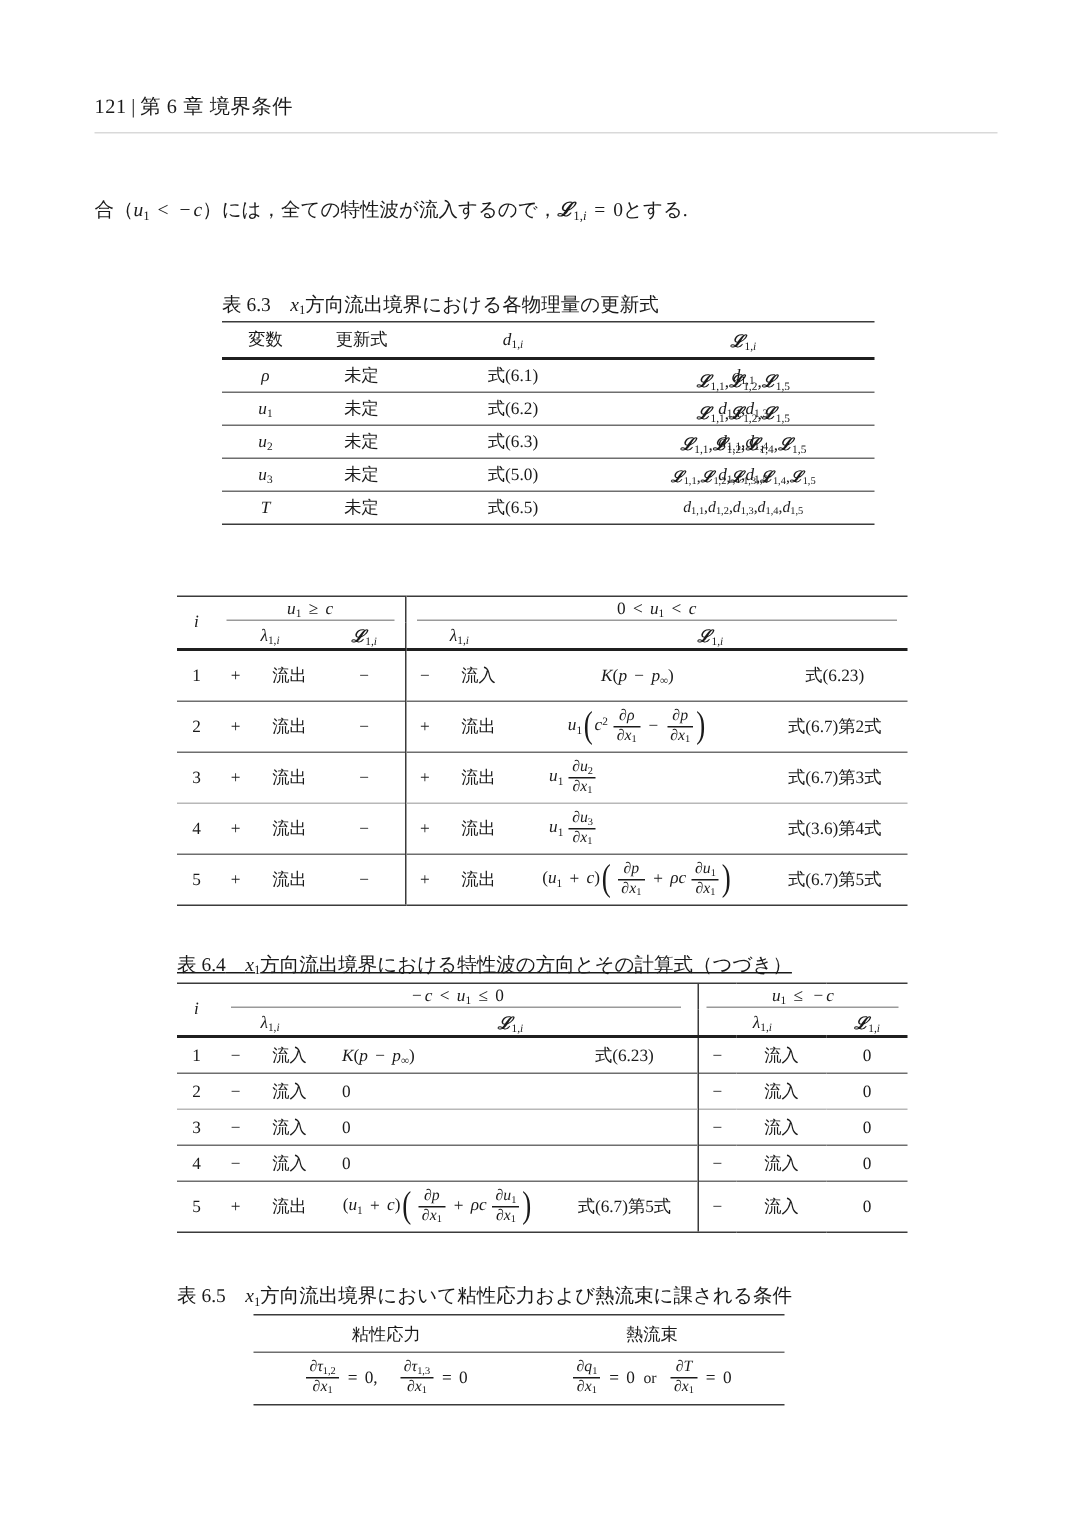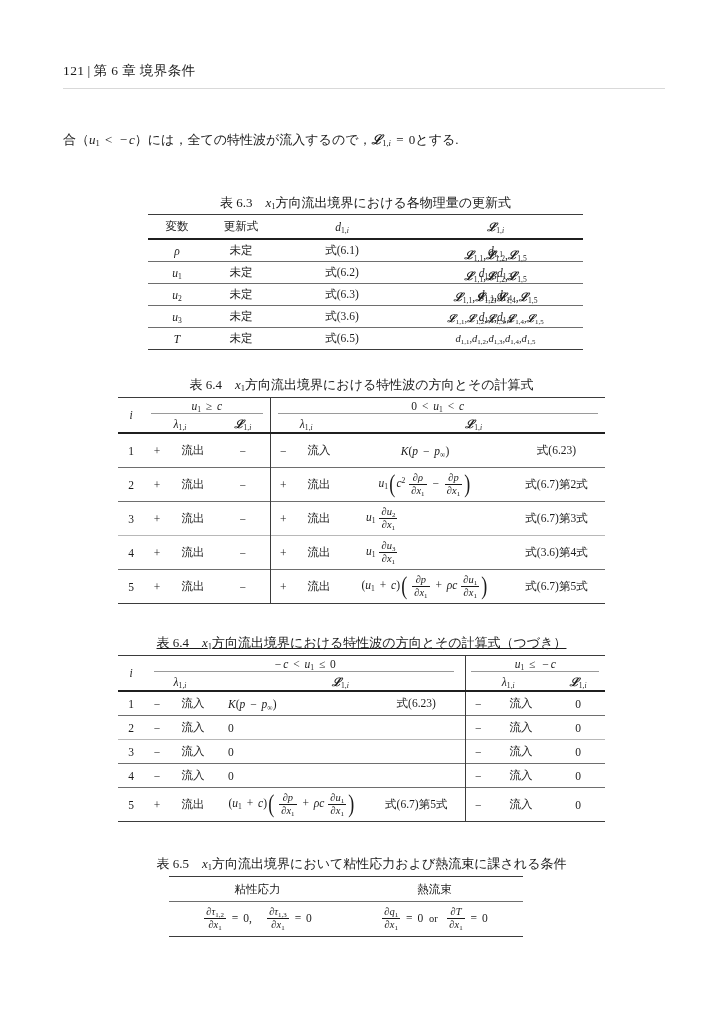--- a/index.html
+++ b/index.html
@@ -88,21 +88,21 @@
     transform: scaleX(.72);
     position: relative;
     top: -0.5px;
   }
 
   
   .tcap {
     position: absolute;
     font-size: 13px;
     white-space: nowrap;
-    text-align: center;
+    text-align: left;
   }
   table.t {
     position: absolute;
     border-collapse: collapse;
     font-size: 11.5px;
     background: transparent;
   }
   table.t td, table.t th {
     padding: 0;
     font-weight: normal;
@@ -192,44 +192,40 @@
       </tr>
       <tr class="rule-mid">
         <td style="height:21px"><span class="mi">u</span><sub class="mu">2</sub></td>
         <td>未定</td>
         <td>式(6.3)</td>
         <td><span class="mi">d</span><sub class="mu">1,1</sub>,<span class="mi">d</span><sub class="mu">1,4</sub></td>
       </tr>
       <tr class="rule-mid">
         <td style="height:21px"><span class="mi">u</span><sub class="mu">3</sub></td>
         <td>未定</td>
-        <td>式(3.6)</td>
+        <td>式(5.0)</td>
         <td><span class="mi">d</span><sub class="mu">1,1</sub>,<span class="mi">d</span><sub class="mu">1,5</sub></td>
       </tr>
       <tr class="rule-mid rule-bot">
         <td style="height:21px"><span class="mi">T</span></td>
         <td>未定</td>
         <td>式(6.5)</td>
         <td style="font-size:10.5px"><span class="mi">d</span><sub class="mu">1,1</sub>,<span class="mi">d</span><sub class="mu">1,2</sub>,<span class="mi">d</span><sub class="mu">1,3</sub>,<span class="mi">d</span><sub class="mu">1,4</sub>,<span class="mi">d</span><sub class="mu">1,5</sub></td>
       </tr>
     </tbody>
   </table>
 
   <div style="position:absolute; left:408px; top:222px; width:175px; font-size:11.5px; text-align:center;">
     <div style="height:23px"></div>
     <div style="height:21px; line-height:21px"><span class="scr">ℒ</span><sub class="mu">1,1</sub>,<span class="scr">ℒ</span><sub class="mu">1,2</sub>,<span class="scr">ℒ</span><sub class="mu">1,5</sub></div>
     <div style="height:21px; line-height:21px"><span class="scr">ℒ</span><sub class="mu">1,1</sub>,<span class="scr">ℒ</span><sub class="mu">1,2</sub>,<span class="scr">ℒ</span><sub class="mu">1,5</sub></div>
     <div style="height:21px; line-height:21px"><span class="scr">ℒ</span><sub class="mu">1,1</sub>,<span class="scr">ℒ</span><sub class="mu">1,2</sub>,<span class="scr">ℒ</span><sub class="mu">1,4</sub>,<span class="scr">ℒ</span><sub class="mu">1,5</sub></div>
     <div style="height:21px; line-height:21px; font-size:10.5px"><span class="scr">ℒ</span><sub class="mu">1,1</sub>,<span class="scr">ℒ</span><sub class="mu">1,2</sub>,<span class="scr">ℒ</span><sub class="mu">1,3</sub>,<span class="scr">ℒ</span><sub class="mu">1,4</sub>,<span class="scr">ℒ</span><sub class="mu">1,5</sub></div>
   </div>
 
-  <div class="tcap" style="left:118px; top:376px; width:487px;">
-    <span>表 6.4</span>
-    &nbsp;&nbsp;&nbsp;<span class="mi">x</span><sub class="mu">1</sub>方向流出境界における特性波の方向とその計算式
-  </div>
 
   <table class="t" id="t64">
     <colgroup>
       <col style="width:26px">
         <col style="width:26px">
         <col style="width:46px">
         <col style="width:54px">
       <col style="width:26px">
         <col style="width:46px">
         <col style="width:166px">

